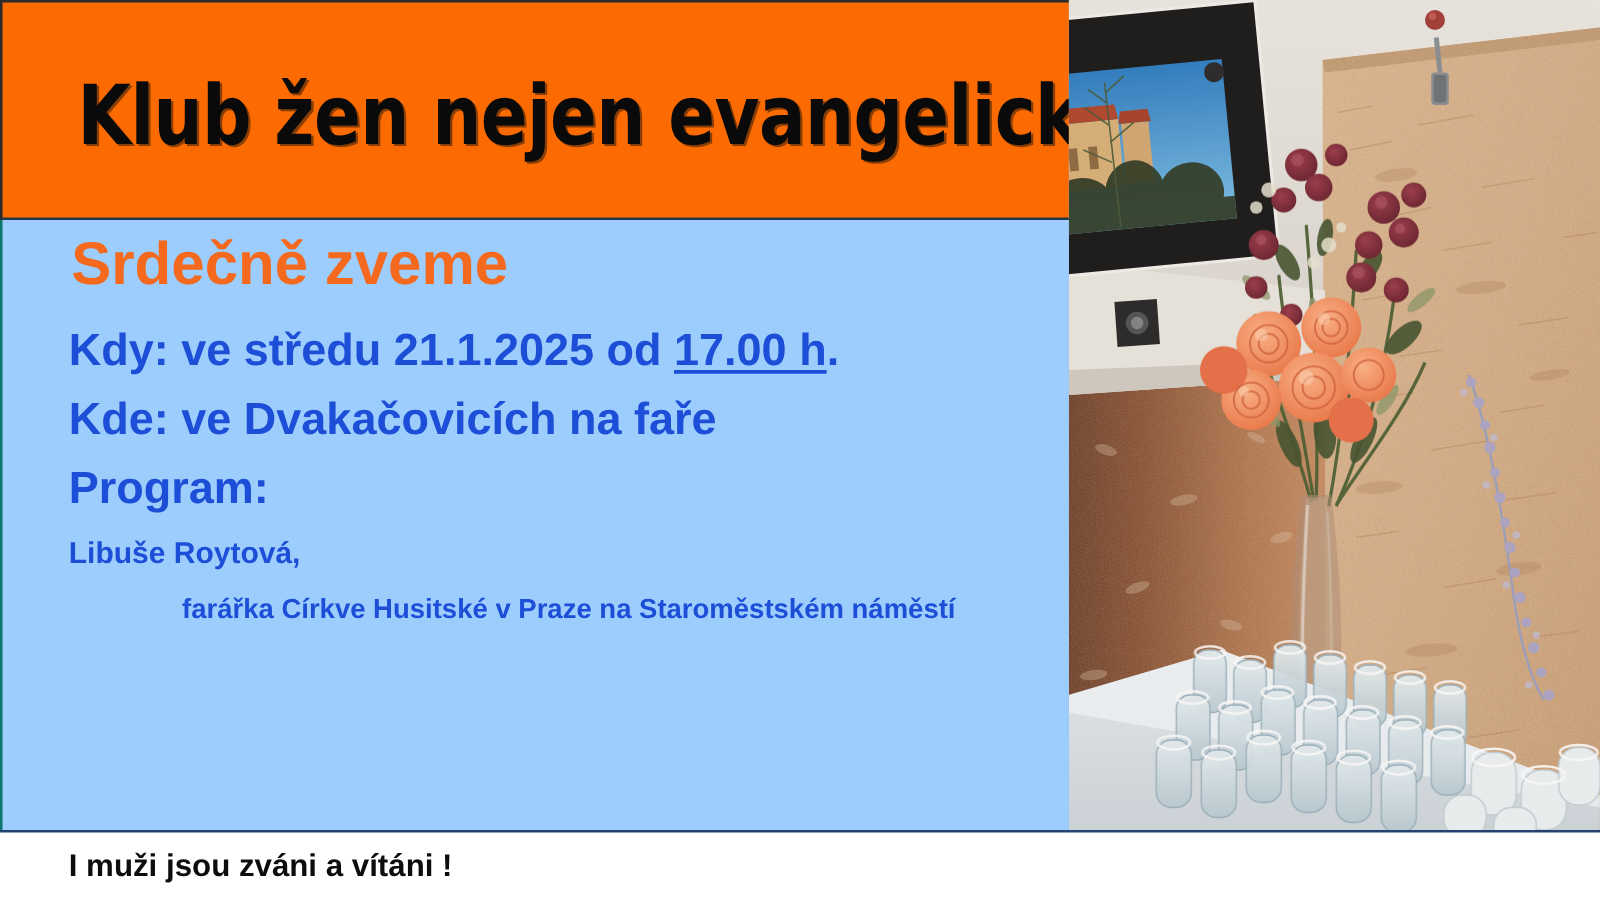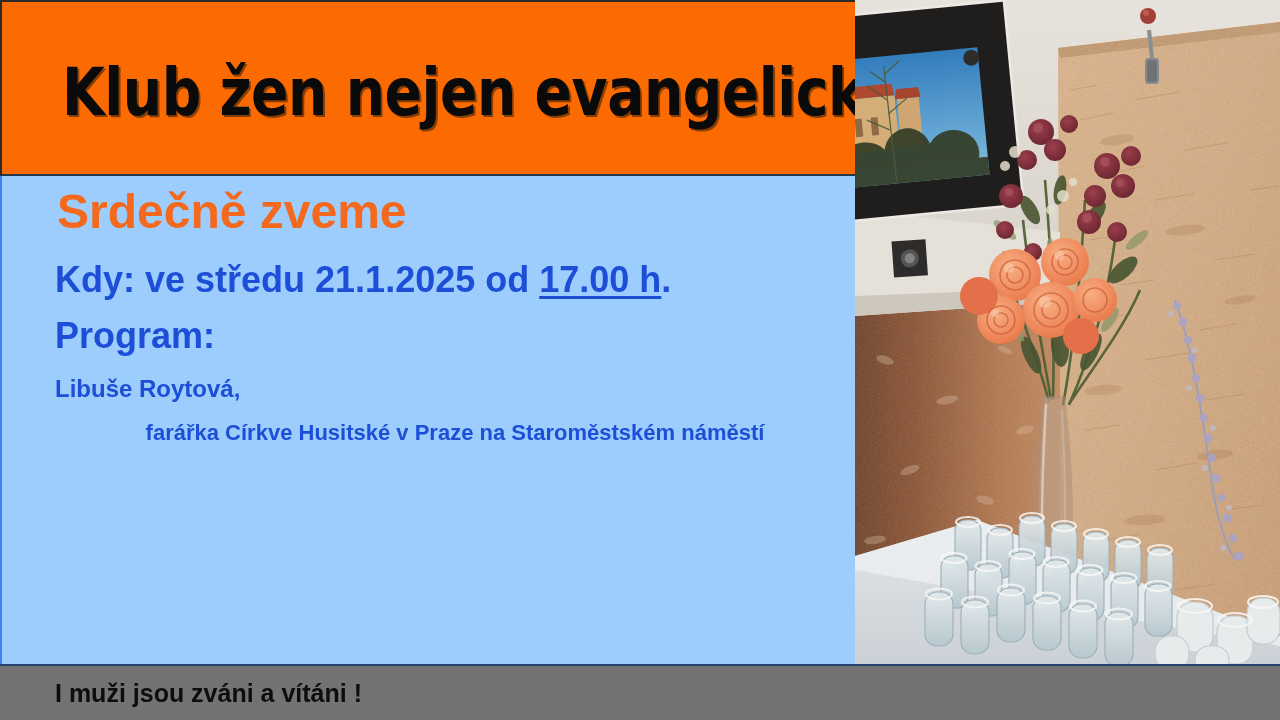--- a/index.html
+++ b/index.html
@@ -69,21 +69,21 @@
   }
 
   
   .content-panel {
     position: absolute;
     left: 0;
     top: 176px;
     width: 855px;
     height: 488px;
     background: #9ccdfd;
-    border-left: 2px solid #3b82f6;
+    border-left: 2px solid #0f766e;
     box-sizing: border-box;
     overflow: hidden;
   }
 
   .lead {
     position: absolute;
     left: 55px;
     top: 8px;
     margin: 0;
     font-size: 48px;
@@ -156,21 +156,21 @@
     padding-top: 6px;
   }
 
   
   .footer-band {
     position: absolute;
     left: 0;
     top: 664px;
     width: 1280px;
     height: 56px;
-    background: #737373;
+    background: #ffffff;
     border-top: 2px solid #23426f;
     box-sizing: border-box;
   }
   .footer-text {
     position: absolute;
     left: 55px;
     top: 11px;
     margin: 0;
     font-size: 25px;
     line-height: 32px;
@@ -544,20 +544,21 @@
   </div>
 
   <div class="content-panel">
 
     <p class="lead">Srdečně zveme</p>
 
     <div class="body-lines">
 
       <p class="line line-when"><span>Kdy: ve středu </span><span class="strong">21.1.2025</span><span> od </span><span class="underlined">17.00 h</span><span class="strong">.</span></p>
 
+      <p class="line line-where">Kde: ve Dvakačovicích na faře</p>
 
       <p class="line line-program">Program:</p>
 
       <p class="line line-speaker">Libuše Roytová,</p>
 
       <p class="line line-speaker-role">farářka Církve Husitské v Praze na Staroměstském náměstí</p>
 
     </div>
   </div>
 

